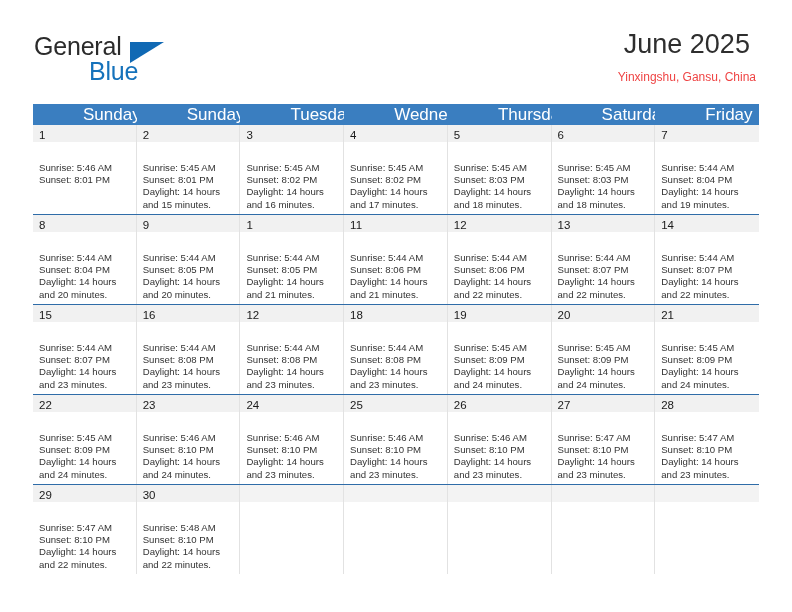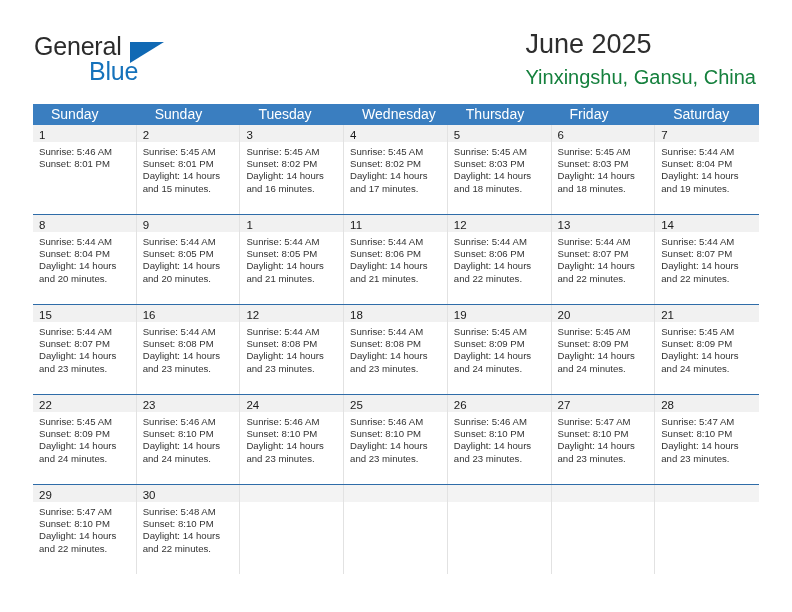--- a/index.html
+++ b/index.html
@@ -62,34 +62,34 @@
     width: 0;
     height: 0;
     border-left: 34px solid #1069b4;
     border-bottom: 21px solid transparent;
   }
 
   .title-block {
     position: absolute;
     right: 36px;
     top: 28px;
-    text-align: left;
+    text-align: center;
   }
   .cal-title {
     font-size: 27px;
     font-weight: normal;
     color: #2e2e2e;
     line-height: 32px;
     white-space: nowrap;
   }
   .cal-subtitle {
     margin-top: 8px;
-    font-size: 20px;
+    font-size: 12px;
     font-weight: normal;
-    color: #15803d;
+    color: #ef4444;
     line-height: 18px;
     white-space: nowrap;
   }
 
   
   .calendar {
     position: absolute;
     left: 33px;
     top: 104px;
     width: 726px;
@@ -97,24 +97,25 @@
   .dow-row {
     display: flex;
     width: 726px;
     background: #3a7ec0;
   }
   .dow-cell {
     width: 103.71px;
     height: 21px;
     line-height: 21px;
     padding-left: 18px;
-    font-size: 14px;
+    font-size: 17px;
     color: #ffffff;
     white-space: nowrap;
     overflow: hidden;
+    margin-left: 32px;
   }
 
   .week-row {
     display: flex;
     width: 726px;
     border-top: 1px solid #2f6ca8;
     background: #ffffff;
   }
   .week-row:first-of-type { border-top: none; }
 
@@ -137,20 +138,21 @@
   .daynum {
     font-size: 11.5px;
     color: #1a1a1a;
     line-height: 17px;
   }
   .day-info {
     padding: 4px 5px 0 6px;
     font-size: 9.6px;
     line-height: 12.2px;
     color: #333333;
+    margin-top: 16px;
   }
   .day-info div { white-space: nowrap; }
   .day-info .wrap { white-space: normal; }
 </style>
 </head>
 <body>
 
 <div class="page">
 
   <div class="header">
@@ -169,22 +171,22 @@
   </div>
 
   <div class="calendar">
 
     <div class="dow-row">
       <div class="dow-cell">Sunday</div>
       <div class="dow-cell">Sunday</div>
       <div class="dow-cell">Tuesday</div>
       <div class="dow-cell">Wednesday</div>
       <div class="dow-cell">Thursday</div>
+      <div class="dow-cell">Saturday</div>
       <div class="dow-cell">Friday</div>
-      <div class="dow-cell">Saturday</div>
     </div>
 
     <div id="weeks-container">
         <div class="week-row">
           <div class="day-cell">
             <div class="daynum-bar"><span class="daynum">1</span></div>
             <div class="day-info">
               <div>Sunrise: 5:46 AM</div>
               <div>Sunset: 8:01 PM</div>
             </div>

